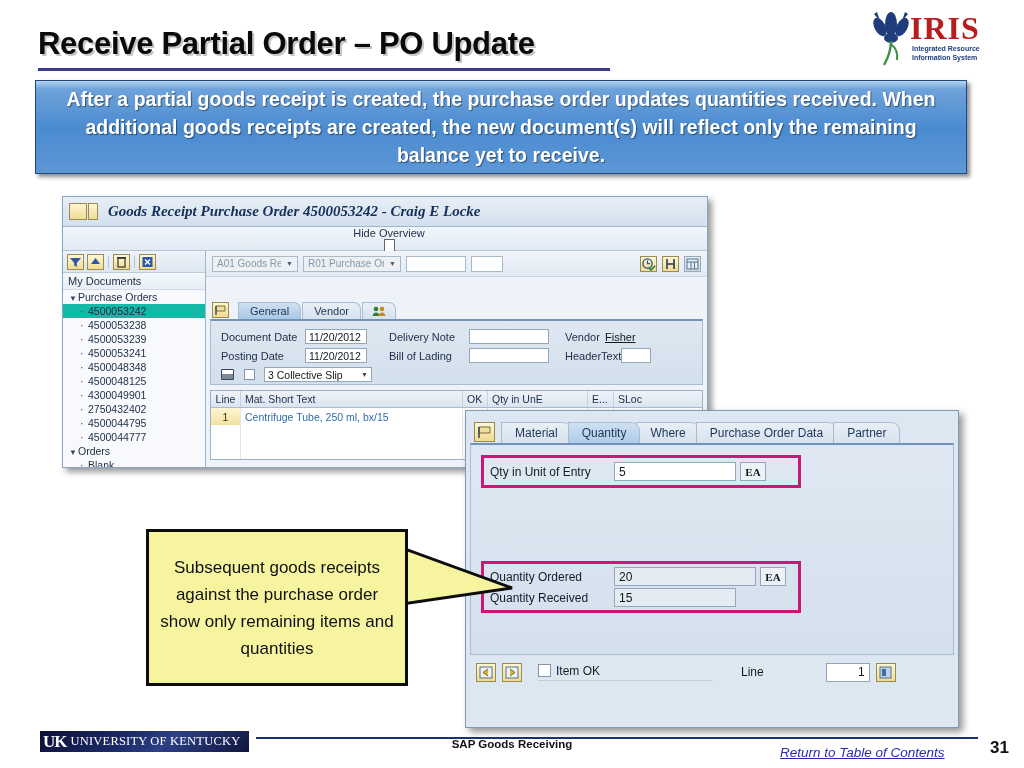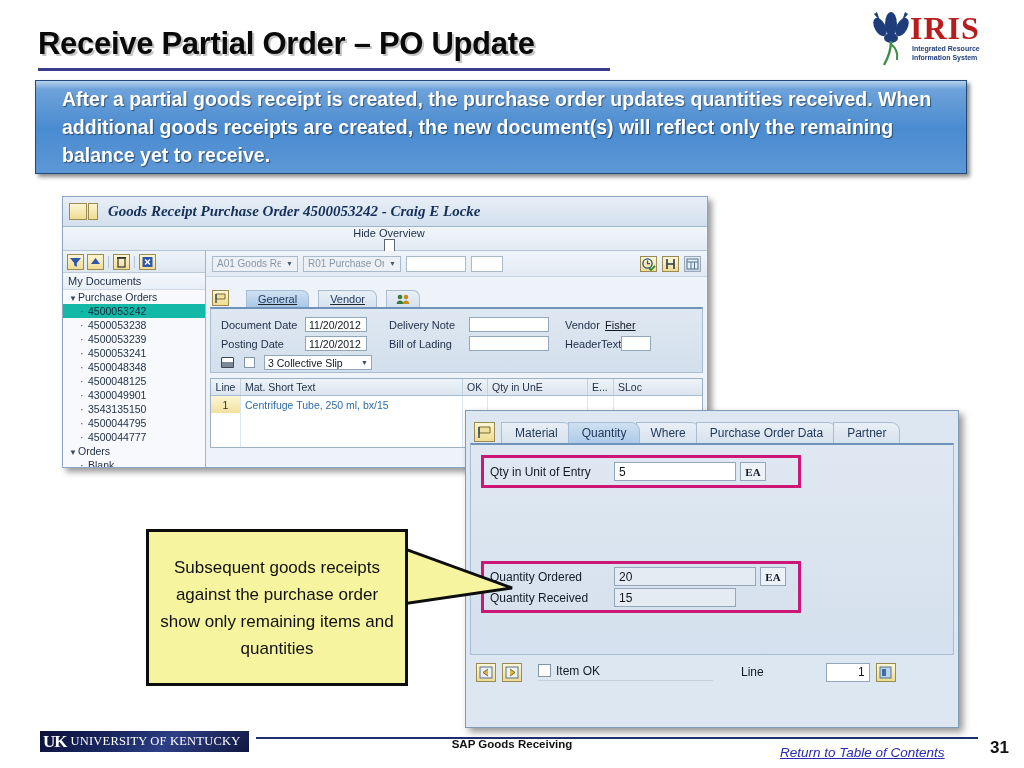--- a/index.html
+++ b/index.html
@@ -39,21 +39,21 @@
 
   
   #banner {
     position:absolute; left:35px; top:80px; width:932px; height:94px;
     background:linear-gradient(to bottom,#b7d3ef 0%,#6ea2da 9%,#4a8bd0 52%,#5d97d6 100%);
     border:1px solid #21497e;
     box-shadow:3px 3px 4px rgba(0,0,0,.45);
     display:flex; align-items:center; justify-content:center;
   }
   #banner .banner-text {
-    color:#ffffff; font-size:19.5px; font-weight:bold; 
+    color:#ffffff; font-size:19.5px; font-weight:bold; text-align:center;
     line-height:28px; padding:0 26px;
     text-shadow:1px 1px 1px rgba(0,0,0,.45);
   }
 
   
   #sap-window {
     position:absolute; left:62px; top:196px; width:646px; height:272px;
     background:#e9eff6; border:1px solid #8ba6c4;
     box-shadow:4px 4px 6px rgba(0,0,0,.4);
     font-size:11px; color:#21262b; overflow:hidden;
@@ -115,21 +115,21 @@
     height:16px; background:#edf1f6; border:1px solid #a9bacb; color:#8796a6;
     font-size:10px; display:flex; align-items:center; padding:0 4px; gap:5px;
   }
   .sel-box .arw { font-size:7px; color:#4b5c6d; }
   .txt-box { height:16px; background:#fff; border:1px solid #a9bacb; }
   .rt-icon { width:17px;height:16px;border:1px solid #9a8b52;
     background:linear-gradient(to bottom,#fdf7d6,#efdb92); }
   .rt-icon.grid { background:linear-gradient(to bottom,#e9eef4,#cfd9e4); border-color:#98a9bb; }
 
   
-  #gen-tabs { height:22px; display:flex; align-items:flex-end; padding-left:4px; gap:12px; margin-top:8px;text-decoration:underline; }
+  #gen-tabs { height:22px; display:flex; align-items:flex-end; padding-left:4px; gap:4px; margin-top:20px; }
   .flag-ic { width:17px;height:16px;border:1px solid #9a8b52;
     background:linear-gradient(to bottom,#fdf7d6,#efdb92); margin:0 5px 1px 2px; }
   .tab {
     height:17px; padding:0 11px; font-size:11px; color:#1d3558;
     background:linear-gradient(to bottom,#e9eff6,#d6e2ee);
     border:1px solid #a9bdd2; border-bottom:none;
     border-radius:0 7px 0 0; display:flex; align-items:center; margin-right:-3px;
   }
   .tab.active { background:linear-gradient(to bottom,#cfe0f2,#a9c8e6); font-weight:normal; z-index:3; }
 
@@ -317,21 +317,21 @@
       <div id="tree-head">My Documents</div>
       <div id="tree-list">
           <div class="tnode"><span class="caret">▼</span><span>Purchase Orders</span></div>
           <div class="tleaf sel"><span class="dot">·</span><span>4500053242</span></div>
           <div class="tleaf"><span class="dot">·</span><span>4500053238</span></div>
           <div class="tleaf"><span class="dot">·</span><span>4500053239</span></div>
           <div class="tleaf"><span class="dot">·</span><span>4500053241</span></div>
           <div class="tleaf"><span class="dot">·</span><span>4500048348</span></div>
           <div class="tleaf"><span class="dot">·</span><span>4500048125</span></div>
           <div class="tleaf"><span class="dot">·</span><span>4300049901</span></div>
-          <div class="tleaf"><span class="dot">·</span><span>3543135150</span></div>
+          <div class="tleaf"><span class="dot">·</span><span>2750432402</span></div>
           <div class="tleaf"><span class="dot">·</span><span>4500044795</span></div>
           <div class="tleaf"><span class="dot">·</span><span>4500044777</span></div>
           <div class="tnode"><span class="caret">▼</span><span>Orders</span></div>
           <div class="tleaf"><span class="dot">·</span><span>Blank</span></div>
         </div>
     </div>
 
     <div id="sap-content">
 
       <div id="sap-toolbar2">

